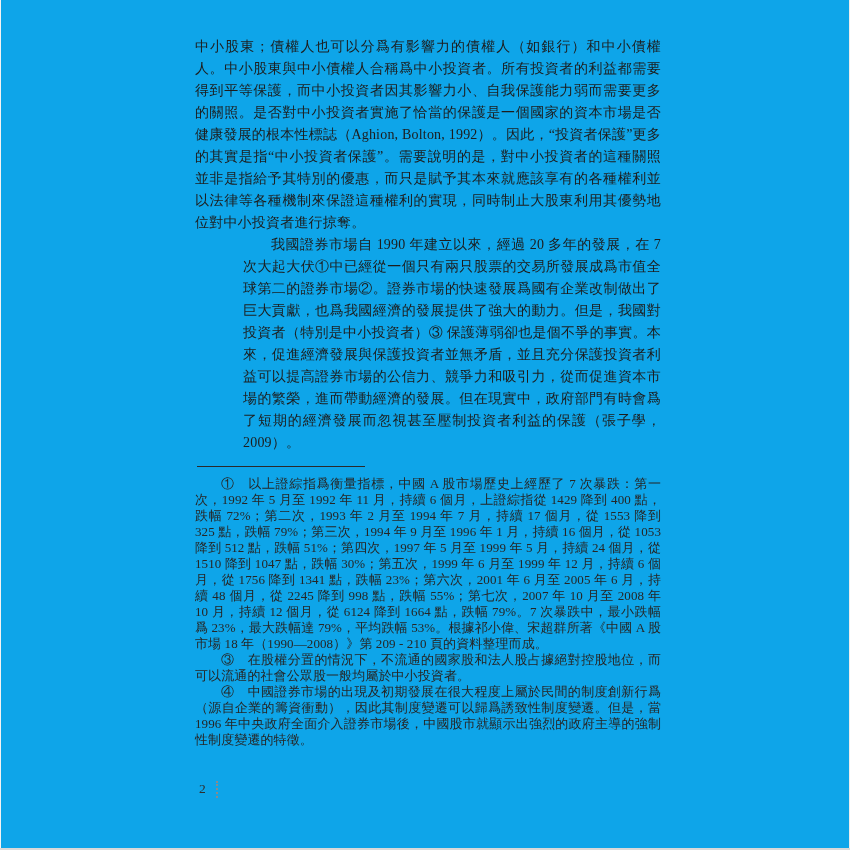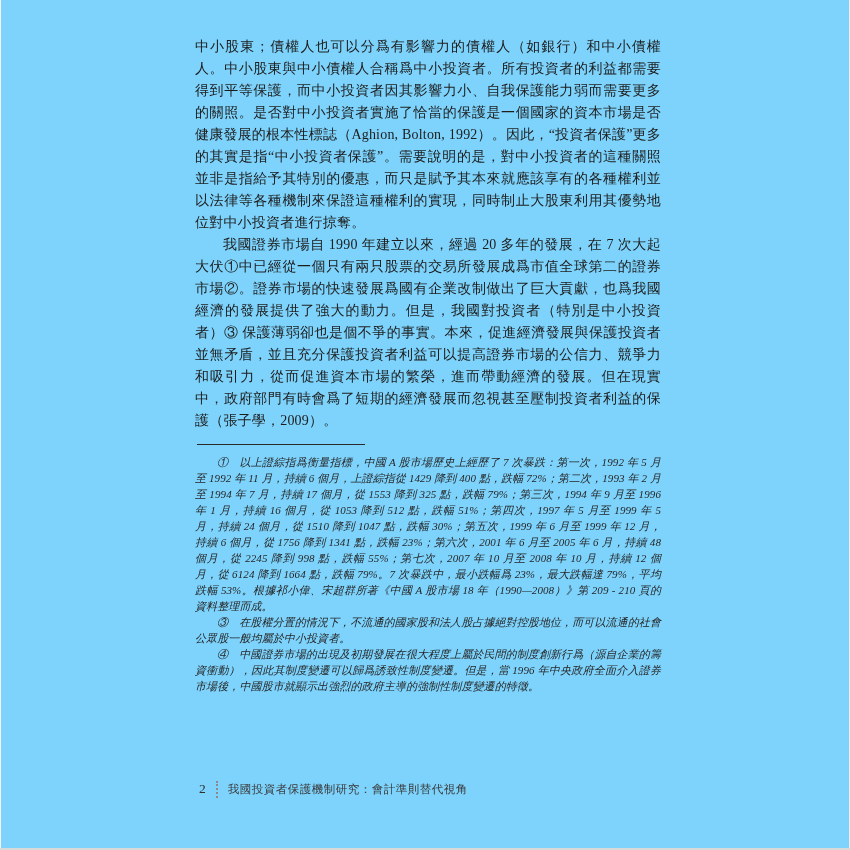--- a/index.html
+++ b/index.html
@@ -7,55 +7,55 @@
     padding: 0;
     width: 850px;
     height: 850px;
     background: #ffffff;
     font-family: "Liberation Serif", "DejaVu Serif", serif;
   }
   .page {
     position: relative;
     width: 850px;
     height: 850px;
-    background: #7dd3fc;
+    background: #0ea5e9;
     box-shadow: inset 0 -2px 0 #d9d9d9, inset -1px 0 0 #ececec, inset 1px 0 0 #f3f3f3;
     overflow: hidden;
   }
   .content {
     position: absolute;
     left: 195px;
     top: 36px;
     width: 466px;
   }
   .main-text p {
     margin: 0;
     font-size: 14px;
     line-height: 22px;
     color: #1d1d1d;
     text-align: justify;
     letter-spacing: 0.2px;
   }
   .main-text p.indent {
     text-indent: 2em;
+    margin-left: 48px;
   }
   .footnote-rule {
     width: 168px;
     height: 0;
     border-top: 1.2px solid #2a2a2a;
     margin: 12px 0 9px 2px;
   }
   .footnotes p {
     margin: 0;
-    font-size: 11px;
+    font-size: 13px;
     line-height: 16px;
     color: #262626;
     text-align: justify;
     text-indent: 2em;
-    font-style: italic;
     letter-spacing: 0.1px;
   }
   .footer {
     position: absolute;
     left: 199px;
     top: 779px;
     display: flex;
     align-items: center;
     height: 20px;
   }
@@ -94,16 +94,15 @@
       <p>①　以上證綜指爲衡量指標，中國 A 股市場歷史上經歷了 7 次暴跌：第一次，1992 年 5 月至 1992 年 11 月，持續 6 個月，上證綜指從 1429 降到 400 點，跌幅 72%；第二次，1993 年 2 月至 1994 年 7 月，持續 17 個月，從 1553 降到 325 點，跌幅 79%；第三次，1994 年 9 月至 1996 年 1 月，持續 16 個月，從 1053 降到 512 點，跌幅 51%；第四次，1997 年 5 月至 1999 年 5 月，持續 24 個月，從 1510 降到 1047 點，跌幅 30%；第五次，1999 年 6 月至 1999 年 12 月，持續 6 個月，從 1756 降到 1341 點，跌幅 23%；第六次，2001 年 6 月至 2005 年 6 月，持續 48 個月，從 2245 降到 998 點，跌幅 55%；第七次，2007 年 10 月至 2008 年 10 月，持續 12 個月，從 6124 降到 1664 點，跌幅 79%。7 次暴跌中，最小跌幅爲 23%，最大跌幅達 79%，平均跌幅 53%。根據祁小偉、宋超群所著《中國 A 股市場 18 年（1990—2008）》第 209 - 210 頁的資料整理而成。</p>
       <p>③　在股權分置的情況下，不流通的國家股和法人股占據絕對控股地位，而可以流通的社會公眾股一般均屬於中小投資者。</p>
       <p>④　中國證券市場的出現及初期發展在很大程度上屬於民間的制度創新行爲（源自企業的籌資衝動），因此其制度變遷可以歸爲誘致性制度變遷。但是，當 1996 年中央政府全面介入證券市場後，中國股市就顯示出強烈的政府主導的強制性制度變遷的特徵。</p>
     </div>
 
   </div>
 
   <div class="footer">
     <span class="pagenum">2</span>
     <span class="footer-divider"></span>
-    <span class="booktitle">我國投資者保護機制研究：會計準則替代視角</span>
   </div>
 
 </div>
 
 </body></html>

